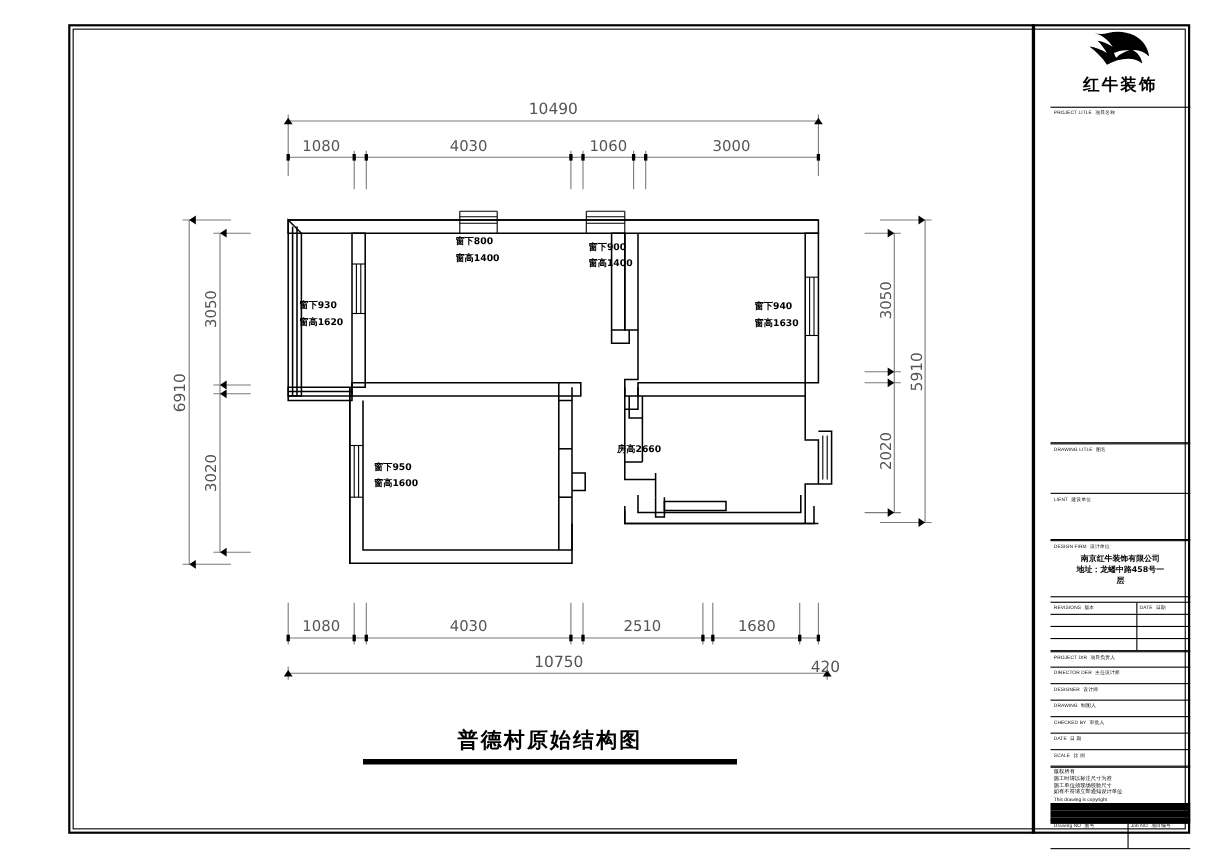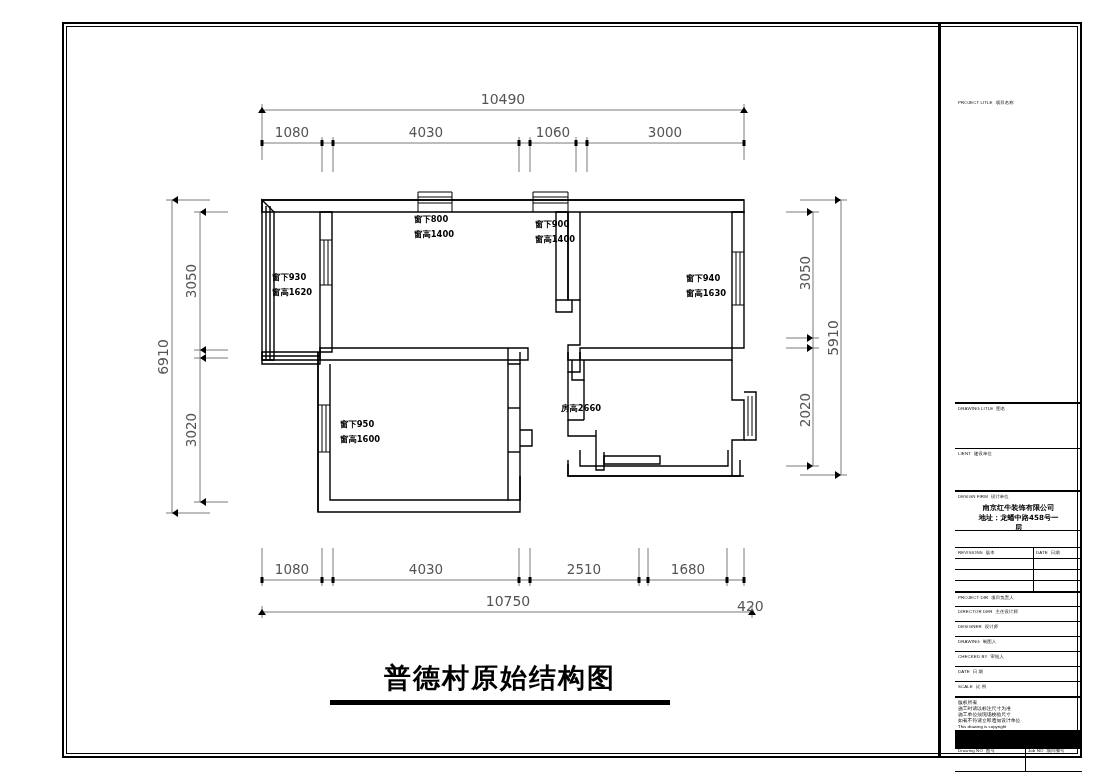--- a/index.html
+++ b/index.html
@@ -45,21 +45,21 @@
 
   
   .plan{position:absolute;left:0;top:0;width:940px;height:632px;}
   .plan svg{position:absolute;left:0;top:0;}
 
   .dimtext{font-size:13.5px;fill:#555;font-family:"DejaVu Sans",sans-serif;}
   .dimtext.big{font-size:14px;}
   .anno{font-size:8.4px;fill:#000;font-weight:bold;font-family:"DejaVu Sans",sans-serif;}
 
   .plantitle{position:absolute;left:330px;top:660px;width:340px;text-align:center;}
-  .plantitle .t{font-size:27px;font-weight:bold;letter-spacing:2px;
+  .plantitle .t{font-size:19px;font-weight:bold;letter-spacing:2px;
                 font-family:"DejaVu Sans",sans-serif;}
   .plantitle .rule{margin-top:4px;height:4px;background:#000;border-top:1px solid #000;}
 </style>
 </head>
 <body>
 
 <div class="sheet">
 
   <div class="frame-outer"></div>
   <div class="frame-inner"></div>
@@ -305,20 +305,32 @@
     </svg>
 
     <div class="plantitle">
       <div class="t">普德村原始结构图</div>
       <div class="rule"></div>
     </div>
   </div>
 
   <div class="titleblock">
 
+    <div class="tb-box tb-logo">
+      <div class="logo-wrap">
+        <svg class="logo-mark" viewBox="0 0 120 72">
+          <path fill="#000" d="M18,6 C34,10 44,20 50,30 C42,24 33,20 24,19 C31,26 36,33 40,40
+                               C30,34 20,30 10,29 C22,38 32,48 40,60 C52,54 64,50 76,50
+                               C86,50 94,53 100,58 C99,48 93,40 84,35 C94,34 104,38 112,46
+                               C110,30 100,17 86,10 C72,3 56,2 42,6 C34,8 26,8 18,6 Z"></path>
+          <path fill="#fff" d="M52,40 C60,36 70,34 78,36 C70,38 62,42 56,48 C54,46 53,43 52,40 Z"></path>
+        </svg>
+        <div class="logo-text">红牛装饰</div>
+      </div>
+    </div>
 
     <div class="tb-row" style="top:76px;height:305px;">
       <div class="tb-hdr">
         <span>PROJECT LITLE</span><span class="cn">项目名称</span>
       </div>
       <div class="tb-val"></div>
     </div>
 
     <div class="tb-row thick-top" style="top:381px;height:46px;">
       <div class="tb-hdr">
@@ -327,21 +339,21 @@
       <div class="tb-val"></div>
     </div>
 
     <div class="tb-row" style="top:427px;height:42px;">
       <div class="tb-hdr">
         <span>LIENT</span><span class="cn">建设单位</span>
       </div>
       <div class="tb-val"></div>
     </div>
 
-    <div class="tb-row thick-top" style="top:469px;height:40px;">
+    <div class="tb-row thick-top" style="top:469px;height:52px;">
       <div class="tb-hdr">
         <span>DESIGN FIRM</span><span class="cn">设计单位</span>
       </div>
       <div class="tb-val">南京红牛装饰有限公司</div>
       <div class="tb-val" style="padding-top:0;">地址：龙蟠中路458号一</div>
       <div class="tb-val" style="padding-top:0;">层</div>
     </div>
 
     <div class="tb-row thick-top" style="top:525px;height:12px;">
       <div class="tb-split" style="left:78px;"></div>

